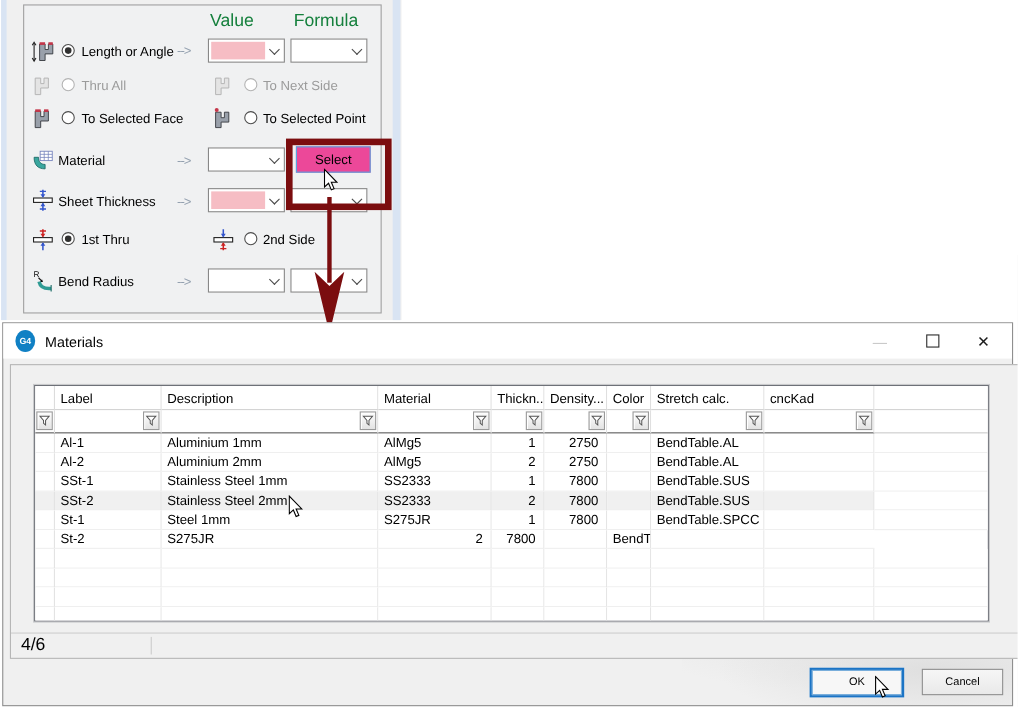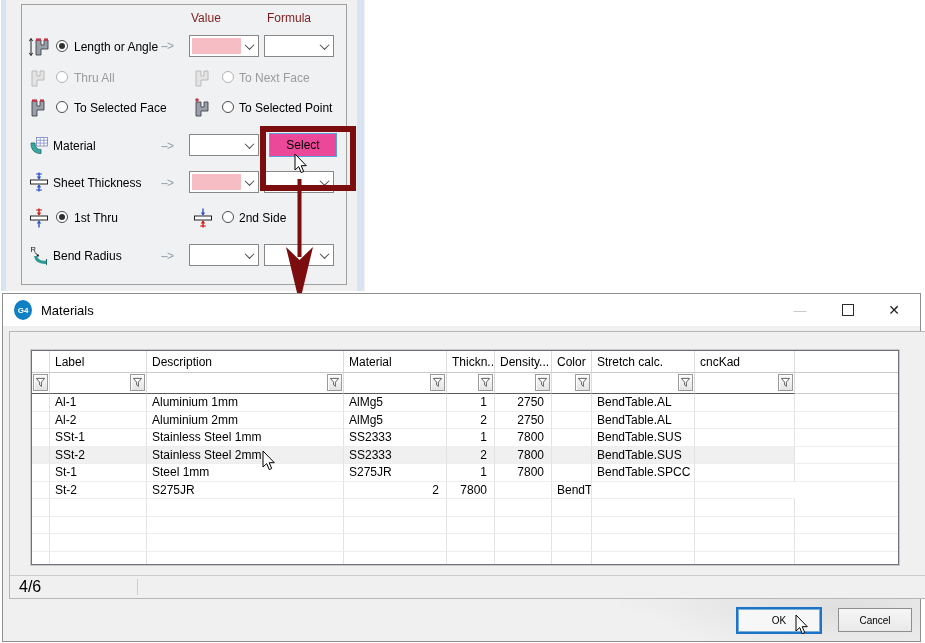--- a/index.html
+++ b/index.html
@@ -7,21 +7,21 @@
        font-family:"Liberation Sans",sans-serif;color:#000;}
 
   
   .top-bg{position:absolute;left:1px;top:0;width:364px;height:291px;background:#f0f0f0;}
   .strip{position:absolute;top:0;height:291px;background:#d9e4f3;}
   .strip.l{left:1px;width:5px;}
   .strip.r{left:357px;width:7px;}
 
   .form-panel{position:absolute;left:21px;top:4px;width:324px;height:279px;
               background:#f0f1f2;border:1px solid #a0a0a0;font-size:12px;}
-  .col-head{position:absolute;top:6px;font-size:12px;color:#7f1d1d;}
+  .col-head{position:absolute;top:6px;font-size:16px;color:#15803d;}
   .frow{position:absolute;left:0;width:100%;height:24px;}
   .ficon{position:absolute;left:6px;top:1px;width:22px;height:22px;}
   .ficon2{position:absolute;left:170px;top:1px;width:22px;height:22px;}
   .radio{position:absolute;top:5px;width:12px;height:12px;border:1px solid #4d4d4d;
          border-radius:50%;background:#fff;box-sizing:border-box;}
   .radio.on::after{content:"";position:absolute;left:2px;top:2px;width:6px;height:6px;
          border-radius:50%;background:#303030;}
   .radio.dis{border-color:#b3b3b3;}
   .flabel{position:absolute;top:5px;white-space:nowrap;}
   .flabel.dis{color:#9b9b9b;}
@@ -139,21 +139,21 @@
   <div class="frow" style="top:61px">
     <svg class="ficon" viewBox="0 0 22 22">
       <path d="M4 4 h5 v5 h3 v-5 h4 v9 h-7 v6 h-5 z" fill="#e4e4e4" stroke="#b5b5b5" stroke-width="0.9"></path>
     </svg>
     <span class="radio dis" style="left:34px"></span>
     <span class="flabel dis" style="left:52px">Thru All</span>
     <svg class="ficon2" viewBox="0 0 22 22">
       <path d="M4 4 h5 v5 h3 v-5 h4 v9 h-7 v6 h-5 z" fill="#e4e4e4" stroke="#b5b5b5" stroke-width="0.9"></path>
     </svg>
     <span class="radio dis" style="left:200px"></span>
-    <span class="flabel dis" style="left:217px">To Next Face</span>
+    <span class="flabel dis" style="left:217px">To Next Side</span>
   </div>
 
   <div class="frow" style="top:91px">
     <svg class="ficon" viewBox="0 0 22 22">
       <path d="M4 4 h5 v5 h3 v-5 h4 v9 h-7 v6 h-5 z" fill="#99a0aa" stroke="#33363b" stroke-width="0.8"></path>
       <rect x="4" y="2.4" width="5" height="2.4" fill="#c4374a"></rect>
       <rect x="12" y="2.4" width="4" height="2.4" fill="#c4374a"></rect>
     </svg>
     <span class="radio" style="left:34px"></span>
     <span class="flabel" style="left:52px">To Selected Face</span>

